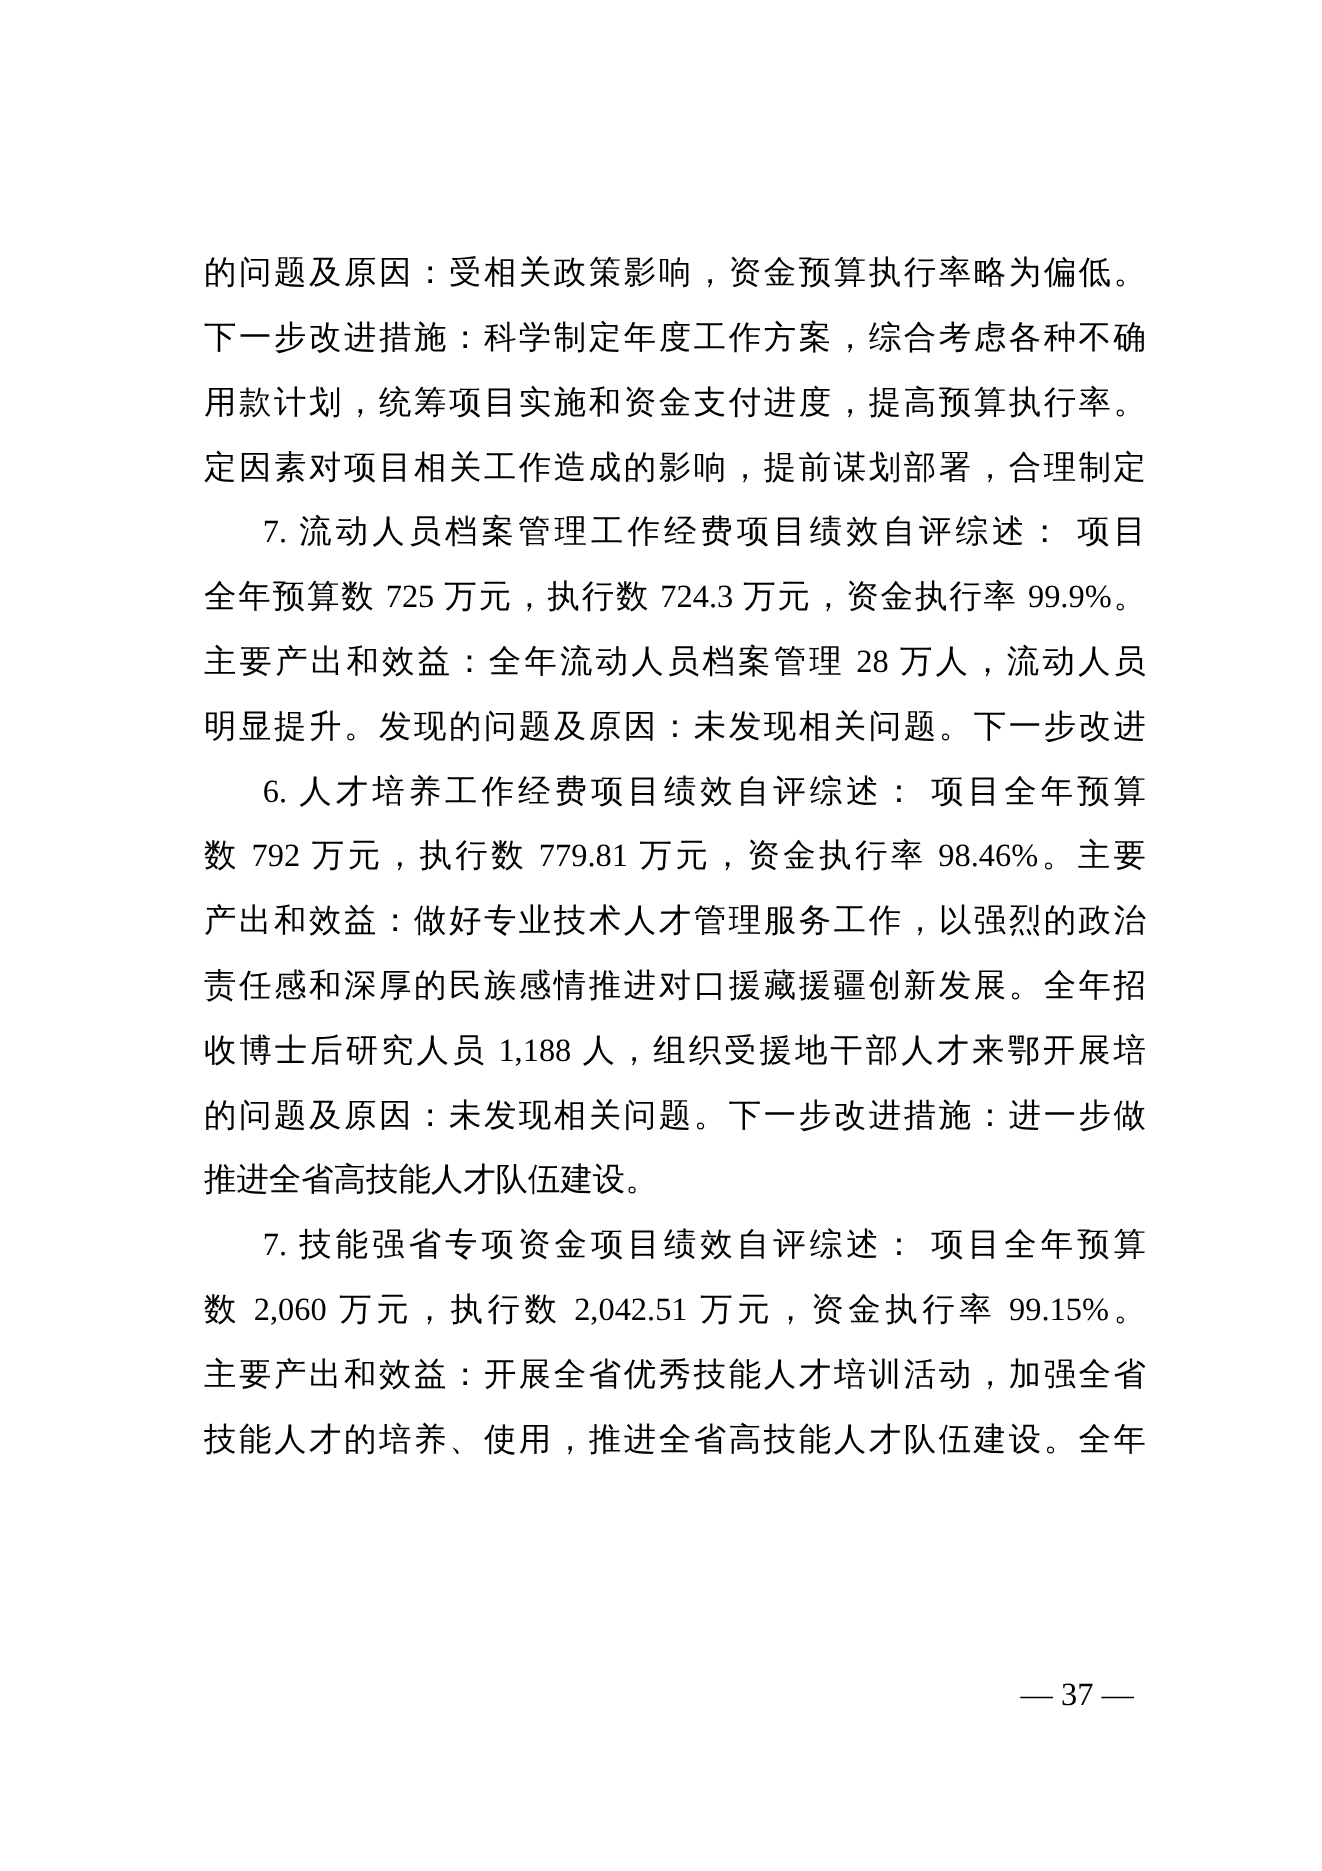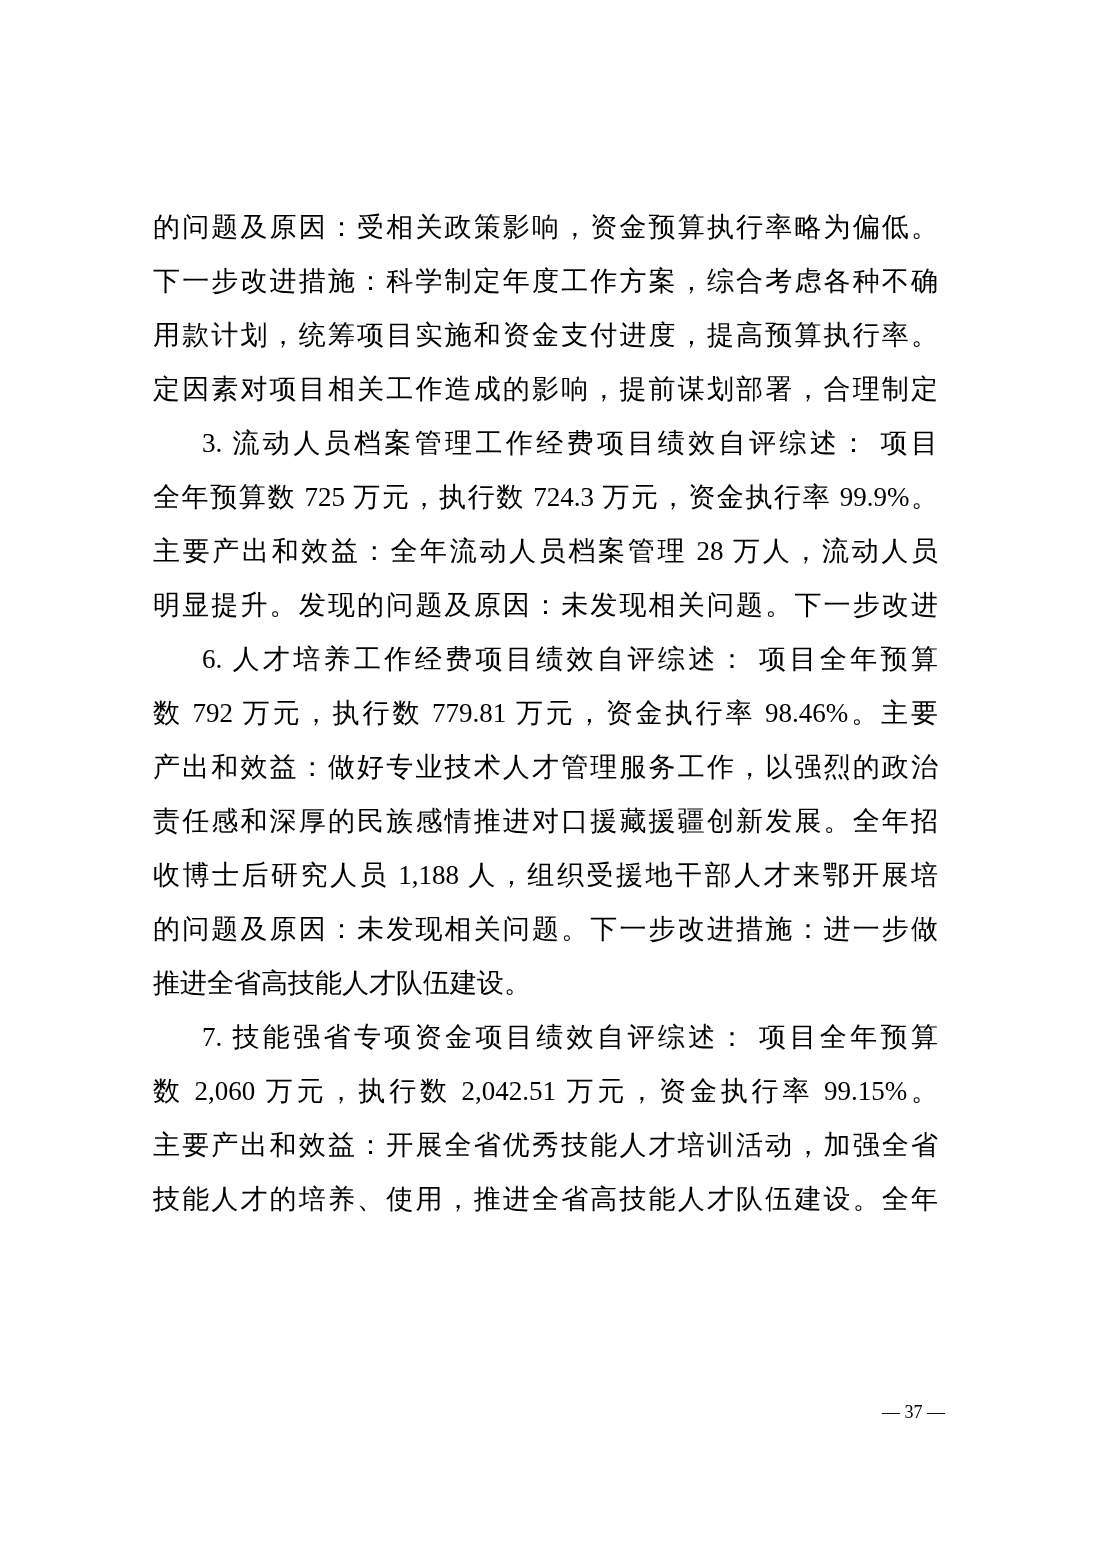--- a/index.html
+++ b/index.html
@@ -11,21 +11,21 @@
     position: relative;
     width: 1102px;
     height: 1559px;
     background: #ffffff;
     color: #000000;
     font-family: "Liberation Serif", "DejaVu Serif", serif;
     overflow: hidden;
   }
   .text-block {
     position: absolute;
-    left: 153px;
+    left: 170px;
     top: 200px;
     width: 785px;
   }
   .line {
     font-size: 27px;
     line-height: 54px;
     height: 54px;
     text-align: justify;
     text-align-last: justify;
     white-space: normal;
@@ -33,35 +33,35 @@
   .line.indent {
     text-indent: 49px;
   }
   .line.para-end {
     text-align-last: left;
   }
   .footer {
     position: absolute;
     right: 157px;
     top: 1396px;
-    font-size: 18px;
+    font-size: 27px;
     line-height: 32px;
     text-align: right;
   }
 </style>
 </head>
 <body>
 
 <div class="page">
   <div class="text-block">
     <div class="line">的问题及原因：受相关政策影响，资金预算执行率略为偏低。</div>
     <div class="line">下一步改进措施：科学制定年度工作方案，综合考虑各种不确</div>
     <div class="line">用款计划，统筹项目实施和资金支付进度，提高预算执行率。</div>
     <div class="line">定因素对项目相关工作造成的影响，提前谋划部署，合理制定</div>
-    <div class="line indent">3. 流动人员档案管理工作经费项目绩效自评综述： 项目</div>
+    <div class="line indent">7. 流动人员档案管理工作经费项目绩效自评综述： 项目</div>
     <div class="line">全年预算数 725 万元，执行数 724.3 万元，资金执行率 99.9%。</div>
     <div class="line">主要产出和效益：全年流动人员档案管理 28 万人，流动人员</div>
     <div class="line">明显提升。发现的问题及原因：未发现相关问题。下一步改进</div>
     <div class="line indent">6. 人才培养工作经费项目绩效自评综述： 项目全年预算</div>
     <div class="line">数 792 万元，执行数 779.81 万元，资金执行率 98.46%。主要</div>
     <div class="line">产出和效益：做好专业技术人才管理服务工作，以强烈的政治</div>
     <div class="line">责任感和深厚的民族感情推进对口援藏援疆创新发展。全年招</div>
     <div class="line">收博士后研究人员 1,188 人，组织受援地干部人才来鄂开展培</div>
     <div class="line">的问题及原因：未发现相关问题。下一步改进措施：进一步做</div>
     <div class="line para-end">推进全省高技能人才队伍建设。</div>

